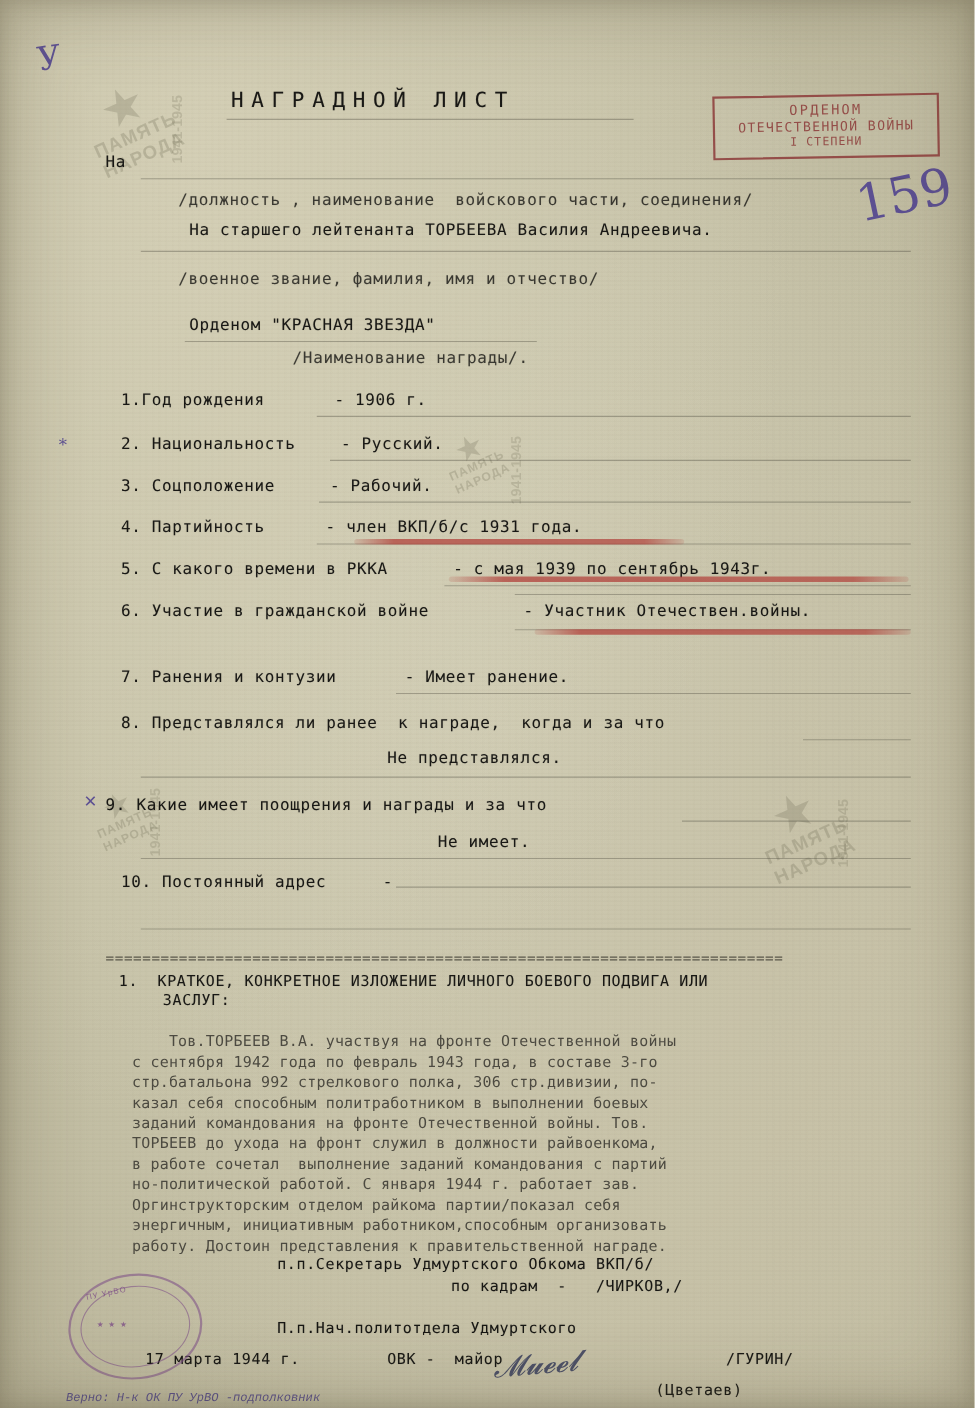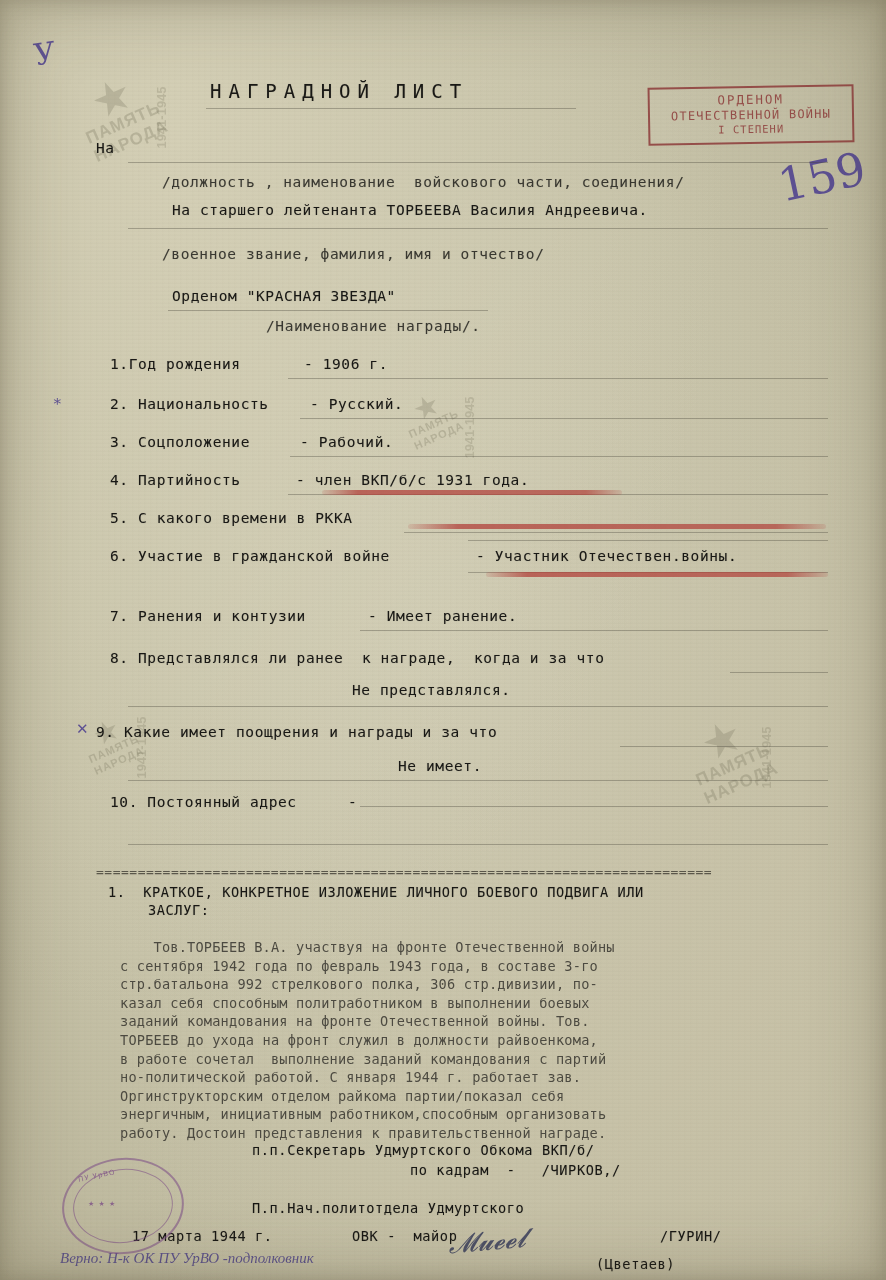--- a/index.html
+++ b/index.html
@@ -169,25 +169,26 @@
     color: #2f3557;
     font-family: "DejaVu Serif", serif;
     font-style: italic;
     font-size: 26px;
     opacity: 0.8;
     transform: rotate(-5deg);
   }
   .handwr {
     position: absolute;
     color: #3b3a64;
-    font-family: Liberation Serif, serif;
+    font-family: Liberation Mono, monospace;
     font-style: italic;
-    font-size: 15px;
+    font-size: 11px;
     opacity: 0.85;
     white-space: pre;
+    margin-top: 16px;
   }
   .handwr.purple { color: #4a3f86; }
   .body-par {
     position: absolute;
     font-family: "DejaVu Sans Mono", monospace;
     font-size: 13.6px;
     line-height: 18.6px;
     color: #3c3a33;
     letter-spacing: 0.2px;
     white-space: pre;
@@ -265,20 +266,21 @@
   <div class="tw" style="left:110px; top:434px;"><span>3.</span> <span>Соцположение</span></div>
   <div class="tw" style="left:300px; top:434px;">- Рабочий.</div>
   <div class="rule" style="left:290px; top:456px; width:538px;"></div>
 
   <div class="tw" style="left:110px; top:472px;"><span>4.</span> <span>Партийность</span></div>
   <div class="tw" style="left:296px; top:472px;">- член ВКП/б/с 1931 года.</div>
   <div class="rule" style="left:288px; top:494px; width:540px;"></div>
   <div class="crayon" style="left:322px; top:490px; width:300px;"></div>
 
   <div class="tw" style="left:110px; top:510px;"><span>5.</span> <span>С какого времени в РККА</span></div>
+  <div class="tw" style="left:412px; top:510px;">- с мая 1939 по сентябрь 1943г.</div>
   <div class="rule" style="left:404px; top:532px; width:424px;"></div>
   <div class="crayon" style="left:408px; top:524px; width:418px;"></div>
 
   <div class="tw" style="left:110px; top:548px;"><span>6.</span> <span>Участие в гражданской войне</span></div>
   <div class="tw" style="left:476px; top:548px;">- Участник Отечествен.войны.</div>
   <div class="rule" style="left:468px; top:572px; width:360px;"></div>
   <div class="rule" style="left:468px; top:540px; width:360px;"></div>
   <div class="crayon" style="left:486px; top:572px; width:342px;"></div>
 
   <div class="tw" style="left:110px; top:608px;"><span>7.</span> <span>Ранения и контузии</span></div>

